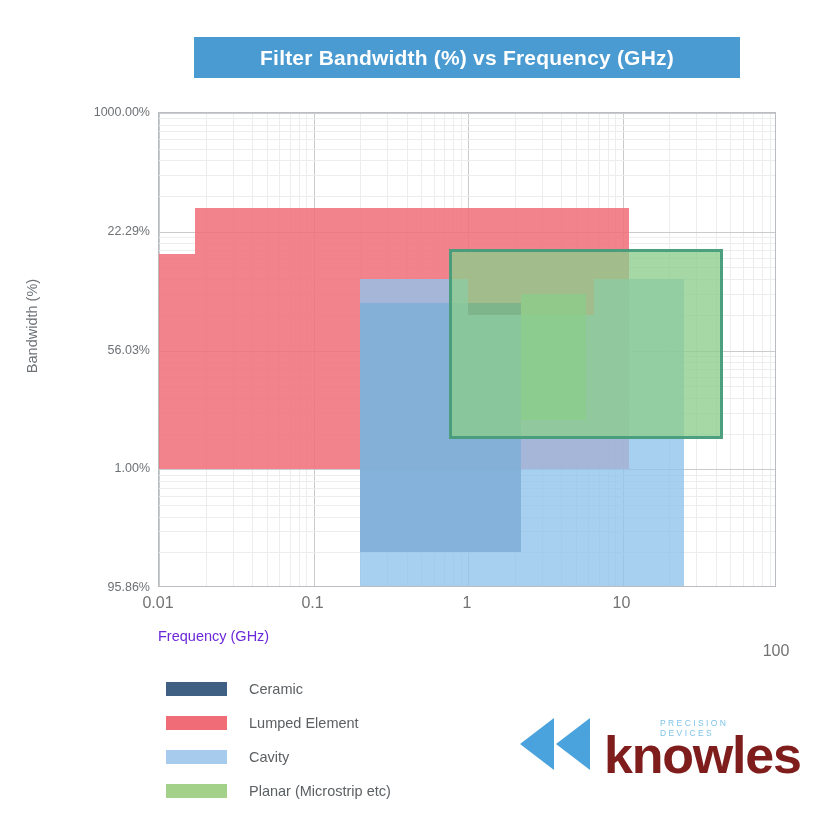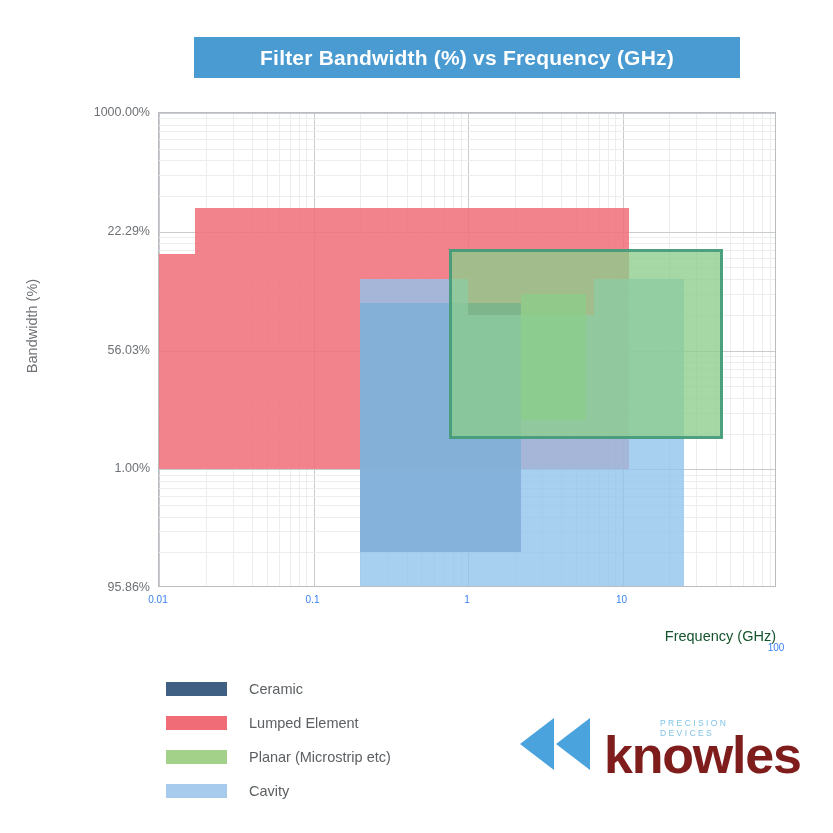--- a/index.html
+++ b/index.html
@@ -44,28 +44,28 @@
 
   
   .ytick{
     position:absolute;right:0;text-align:right;
     font-size:12.5px;color:#6d7175;white-space:nowrap;
     transform:translateY(-50%);
   }
   .ytick-wrap{position:absolute;left:60px;width:90px;top:112px;height:475px;}
   .xtick{
     position:absolute;top:0;text-align:center;
-    font-size:10px;color:#3b82f6;white-space:nowrap;
+    font-size:16px;color:#737373;white-space:nowrap;
     transform:translateX(-50%);
   }
   .xtick-wrap{position:absolute;left:158px;width:618px;top:594px;height:20px;}
 
   .xaxis-title{
     position:absolute;left:158px;width:618px;top:628px;
-    text-align:right;font-size:14.5px;color:#14532d;
+    text-align:left;font-size:14.5px;color:#6d28d9;
   }
   .yaxis-title{
     position:absolute;left:-38px;top:318px;width:140px;
     text-align:center;font-size:14.5px;color:#6d7175;
     transform:rotate(-90deg);transform-origin:center center;
   }
 
   
   .legend{position:absolute;left:166px;top:672px;}
   .legend-row{display:flex;align-items:center;height:34px;}
@@ -207,26 +207,26 @@
   <div class="legend" id="legend">
       <div class="legend-row">
         <div class="legend-swatch" style="background: rgb(63, 95, 131);"></div>
         <div class="legend-label">Ceramic</div>
       </div>
       <div class="legend-row">
         <div class="legend-swatch" style="background: rgb(240, 109, 120);"></div>
         <div class="legend-label">Lumped Element</div>
       </div>
       <div class="legend-row">
+        <div class="legend-swatch" style="background: rgb(166, 203, 236);"></div>
+        <div class="legend-label">Cavity</div>
+      </div>
+      <div class="legend-row">
         <div class="legend-swatch" style="background: rgb(164, 209, 138);"></div>
         <div class="legend-label">Planar (Microstrip etc)</div>
-      </div>
-      <div class="legend-row">
-        <div class="legend-swatch" style="background: rgb(166, 203, 236);"></div>
-        <div class="legend-label">Cavity</div>
       </div>
     </div>
 
   <div class="logo">
     <div class="logo-mark">
       <svg width="78" height="52" viewBox="0 0 78 52">
         <polygon points="40,0 40,52 6,26" fill="#4AA3DC"></polygon>
         <polygon points="76,0 76,52 42,26" fill="#4AA3DC"></polygon>
       </svg>
     </div>

